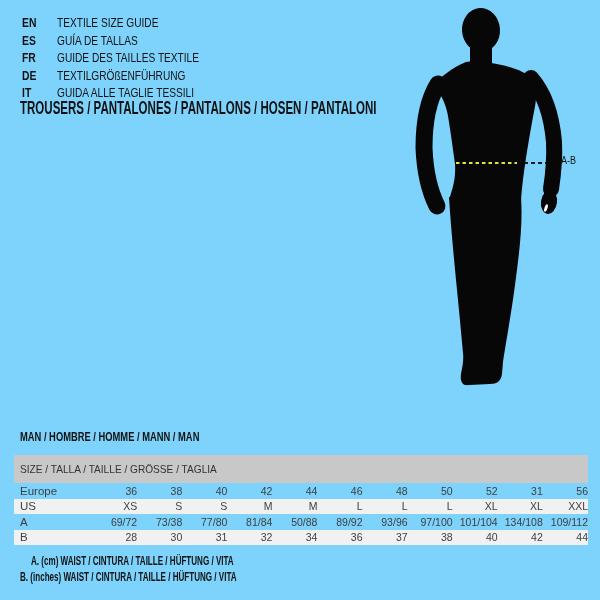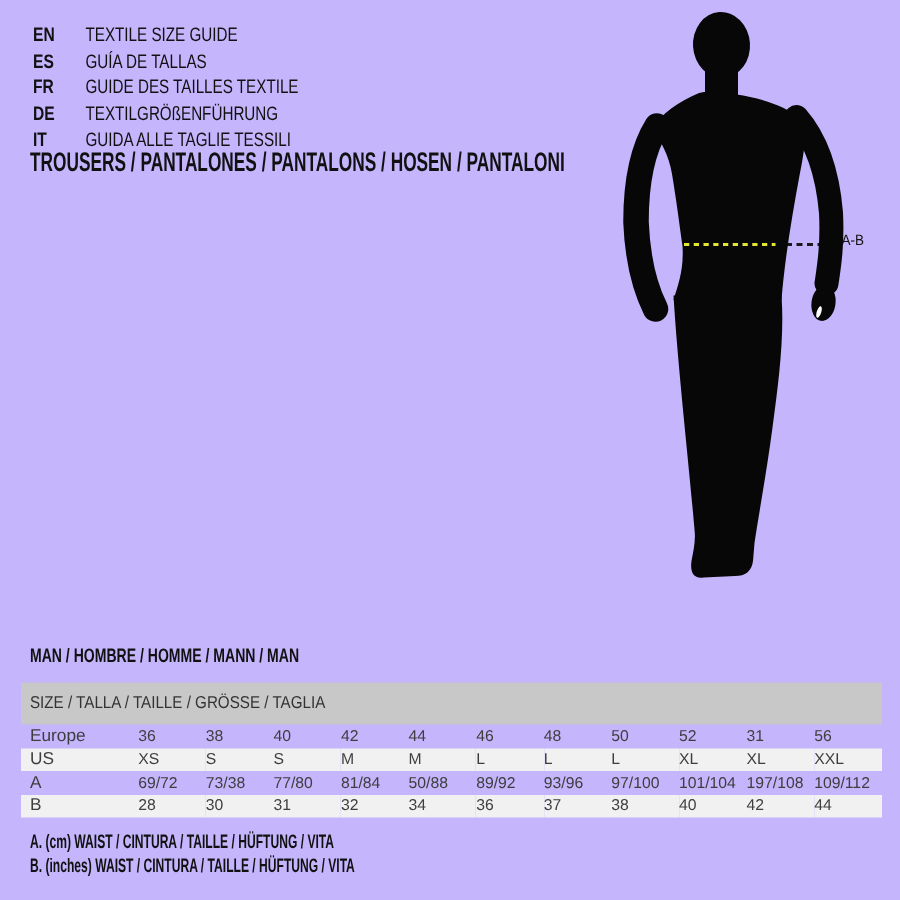--- a/index.html
+++ b/index.html
@@ -1,18 +1,18 @@
 <!DOCTYPE html>
 <html><head>
 <meta charset="utf-8">
 <style>
   * { margin:0; padding:0; box-sizing:border-box; }
   html,body { background:#ffffff; }
   .canvas {
-    position:relative; width:600px; height:600px; background:#c4b5fd;
+    position:relative; width:600px; height:600px; background:#7dd3fc;
     font-family:"Liberation Sans", sans-serif; color:#111; overflow:hidden;
   }
   .sq { display:inline-block; transform-origin:0 50%; white-space:nowrap; }
 
   
   .lang-list { position:absolute; left:22px; top:14px; }
   .lang-row { display:flex; align-items:center; height:17.5px; }
   .lang-code { width:35px; font-size:13px; font-weight:700; }
   .lang-code .sq { transform:scaleX(0.8); }
   .lang-text { font-size:13px; font-weight:400; }
@@ -36,24 +36,24 @@
   .size-table { position:absolute; left:14px; top:455px; width:574px;
     border-collapse:collapse; table-layout:fixed; font-size:11px; color:#3e3e3e; }
   .size-table col.label-col { width:78px; }
   .size-table col.val-col { width:45px; }
   .size-table thead th { height:28px; text-align:left; padding-left:6px;
     font-weight:400; font-size:11.5px; color:#333; }
   .size-table thead th .sq { transform:scaleX(0.88); }
   .size-table tbody tr { height:15.5px; }
   .size-table tbody tr:nth-child(even) { background:var(--alt-row-bg, #f1f1f1); }
   .size-table tbody th { text-align:left; padding-left:6px; font-weight:400; font-size:11.5px; }
-  .size-table tbody td { text-align:left; font-size:10.5px; padding:0; }
-
-  
-  .notes { position:absolute; left:20px; top:553px; }
+  .size-table tbody td { text-align:right; font-size:10.5px; padding:0; }
+
+  
+  .notes { position:absolute; left:20px; top:553px;text-align:center; }
   .note-line { height:15.5px; font-size:13px; font-weight:700; }
   .note-line .sq { transform:scaleX(0.62); }
 </style>
 </head>
 <body>
 
 <div class="canvas">
 
   <div class="lang-list">
     <div class="lang-row">
@@ -169,21 +169,21 @@
         <th>A</th>
         <td>69/72</td>
         <td>73/38</td>
         <td>77/80</td>
         <td>81/84</td>
         <td>50/88</td>
         <td>89/92</td>
         <td>93/96</td>
         <td>97/100</td>
         <td>101/104</td>
-        <td>197/108</td>
+        <td>134/108</td>
         <td>109/112</td>
       </tr>
       <tr>
         <th>B</th>
         <td>28</td>
         <td>30</td>
         <td>31</td>
         <td>32</td>
         <td>34</td>
         <td>36</td>

